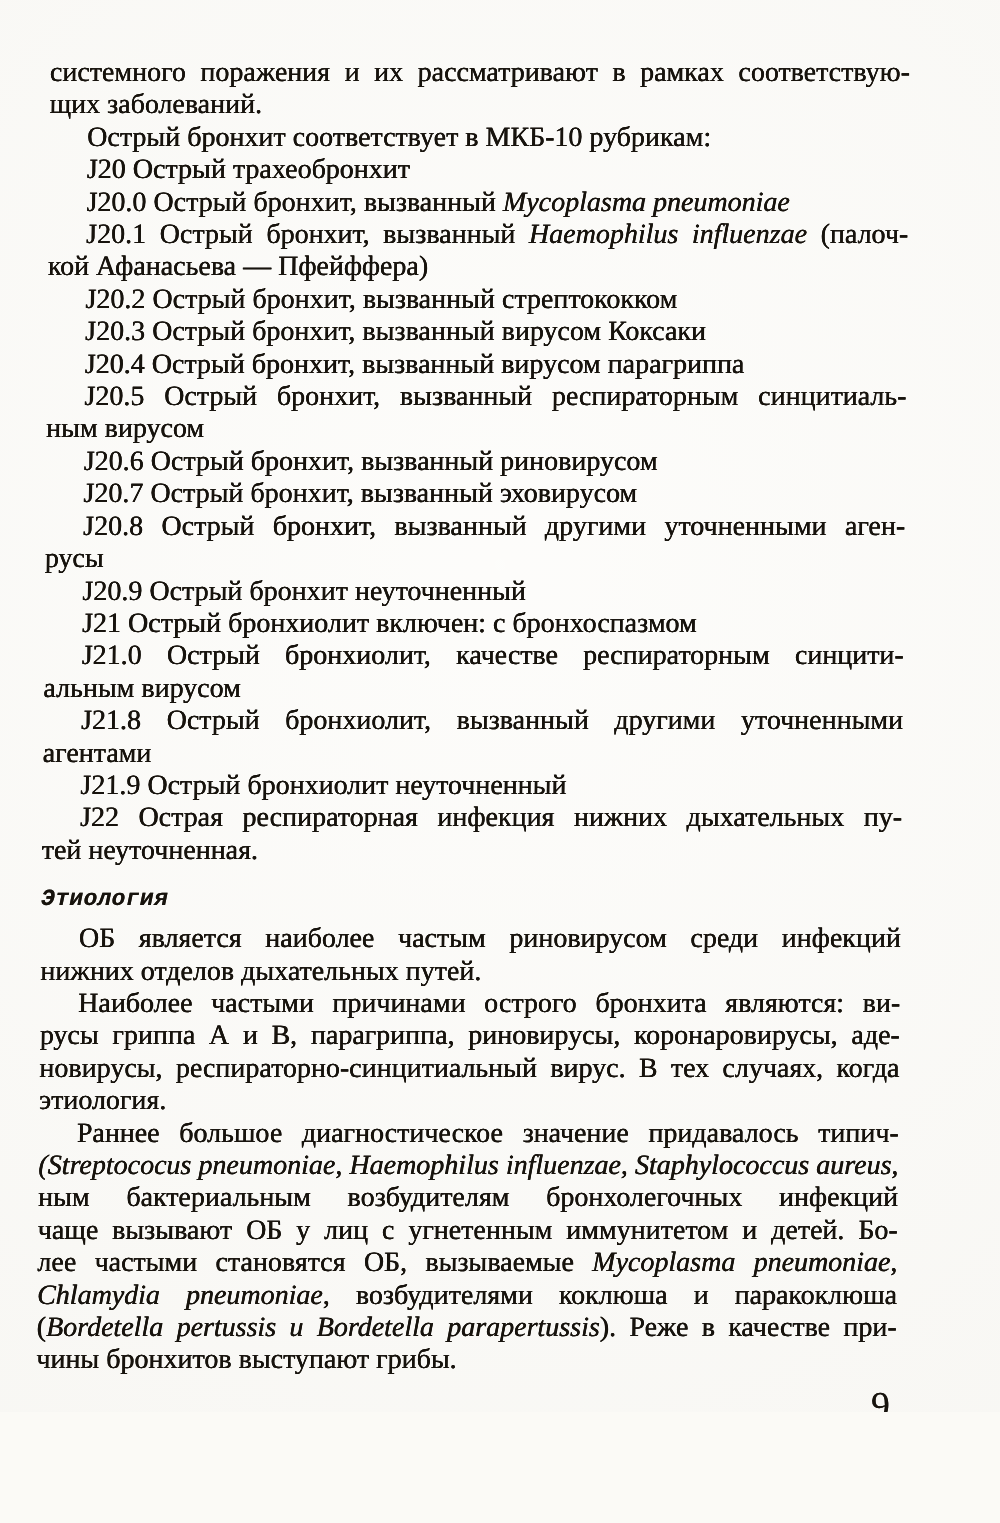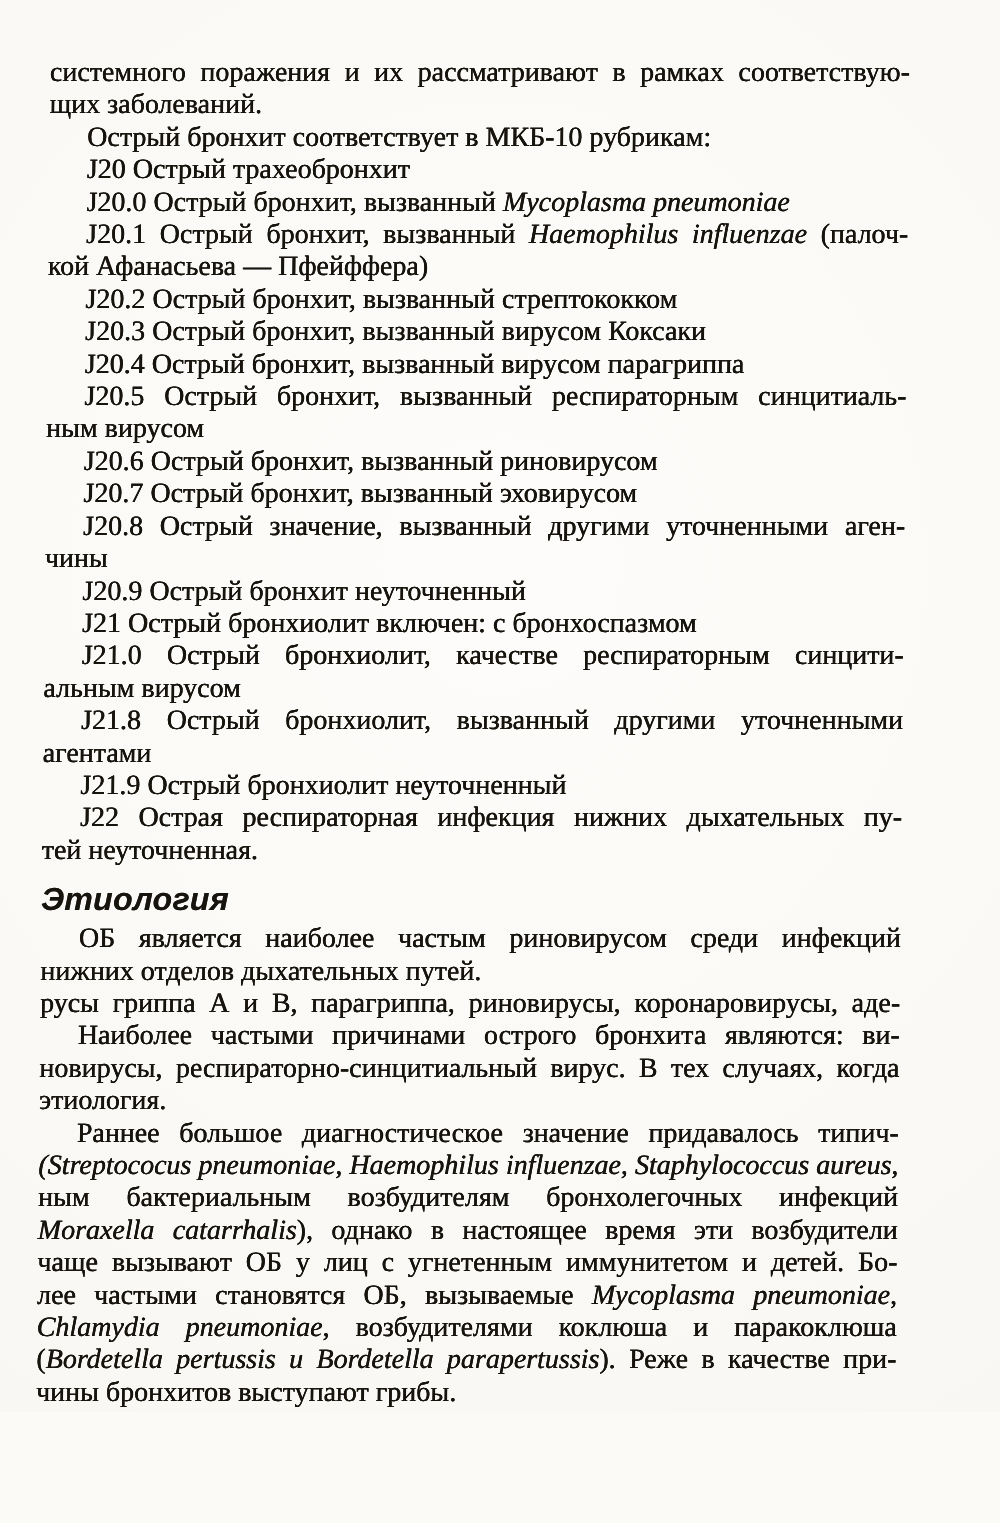--- a/index.html
+++ b/index.html
@@ -33,24 +33,24 @@
     line-height:32.4px;
     white-space:nowrap;
     text-shadow:0 0 0.6px rgba(23,19,13,0.85), 0.3px 0 0 currentColor;
   }
   .line.j{text-align:justify;text-align-last:justify;}
   .line.l{text-align:left;}
   .line.ind{text-indent:38px;}
   .it{font-style:italic;}
   .heading{
     margin-top:16px;
-    font-family:Liberation Sans, sans-serif;
+    font-family:Liberation Mono, monospace;
     font-weight:bold;
     font-style:italic;
-    font-size:32px;
+    font-size:23px;
     line-height:34px;
     letter-spacing:0.3px;
     text-shadow:0 0 0.6px rgba(23,19,13,0.85);
   }
   #etiology-block{margin-top:6px;}
   .pagenum{
     margin-top:6px;
     font-size:38px;
     line-height:46px;
     text-align:right;
@@ -71,44 +71,43 @@
         <div class="line l ind"><span>J20.0 Острый бронхит, вызванный </span><span class="it">Mycoplasma pneumoniae</span></div>
         <div class="line j ind"><span>J20.1 Острый бронхит, вызванный </span><span class="it">Haemophilus influenzae</span><span> (палоч-</span></div>
         <div class="line l"><span>кой Афанасьева — Пфейффера)</span></div>
         <div class="line l ind"><span>J20.2 Острый бронхит, вызванный стрептококком</span></div>
         <div class="line l ind"><span>J20.3 Острый бронхит, вызванный вирусом Коксаки</span></div>
         <div class="line l ind"><span>J20.4 Острый бронхит, вызванный вирусом парагриппа</span></div>
         <div class="line j ind"><span>J20.5 Острый бронхит, вызванный респираторным синцитиаль-</span></div>
         <div class="line l"><span>ным вирусом</span></div>
         <div class="line l ind"><span>J20.6 Острый бронхит, вызванный риновирусом</span></div>
         <div class="line l ind"><span>J20.7 Острый бронхит, вызванный эховирусом</span></div>
-        <div class="line j ind"><span>J20.8 Острый значение, вызванный другими уточненными аген-</span></div>
-        <div class="line l"><span>чины</span></div>
+        <div class="line j ind"><span>J20.8 Острый бронхит, вызванный другими уточненными аген-</span></div>
+        <div class="line l"><span>русы</span></div>
         <div class="line l ind"><span>J20.9 Острый бронхит неуточненный</span></div>
         <div class="line l ind"><span>J21 Острый бронхиолит включен: с бронхоспазмом</span></div>
         <div class="line j ind"><span>J21.0 Острый бронхиолит, качестве респираторным синцити-</span></div>
         <div class="line l"><span>альным вирусом</span></div>
         <div class="line j ind"><span>J21.8 Острый бронхиолит, вызванный другими уточненными</span></div>
         <div class="line l"><span>агентами</span></div>
         <div class="line l ind"><span>J21.9 Острый бронхиолит неуточненный</span></div>
         <div class="line j ind"><span>J22 Острая респираторная инфекция нижних дыхательных пу-</span></div>
         <div class="line l"><span>тей неуточненная.</span></div>
       </div>
     <div class="heading">Этиология</div>
     <div id="etiology-block">
         <div class="line j ind"><span>ОБ является наиболее частым риновирусом среди инфекций</span></div>
         <div class="line l"><span>нижних отделов дыхательных путей.</span></div>
+        <div class="line j ind"><span>Наиболее частыми причинами острого бронхита являются: ви-</span></div>
         <div class="line j"><span>русы гриппа А и В, парагриппа, риновирусы, коронаровирусы, аде-</span></div>
-        <div class="line j ind"><span>Наиболее частыми причинами острого бронхита являются: ви-</span></div>
         <div class="line j"><span>новирусы, респираторно-синцитиальный вирус. В тех случаях, когда</span></div>
         <div class="line l"><span>этиология.</span></div>
         <div class="line j ind"><span>Раннее большое диагностическое значение придавалось типич-</span></div>
         <div class="line j"><span class="it">(Streptococus pneumoniae, Haemophilus influenzae, Staphylococcus aureus,</span></div>
         <div class="line j"><span>ным бактериальным возбудителям бронхолегочных инфекций</span></div>
-        <div class="line j"><span class="it">Moraxella catarrhalis</span><span>), однако в настоящее время эти возбудители</span></div>
         <div class="line j"><span>чаще вызывают ОБ у лиц с угнетенным иммунитетом и детей. Бо-</span></div>
         <div class="line j"><span>лее частыми становятся ОБ, вызываемые </span><span class="it">Mycoplasma pneumoniae</span><span>,</span></div>
         <div class="line j"><span class="it">Chlamydia pneumoniae</span><span>, возбудителями коклюша и паракоклюша</span></div>
         <div class="line j"><span>(</span><span class="it">Bordetella pertussis и Bordetella parapertussis</span><span>). Реже в качестве при-</span></div>
         <div class="line l"><span>чины бронхитов выступают грибы.</span></div>
       </div>
     <div class="pagenum">9</div>
   </div>
 </div>
 

